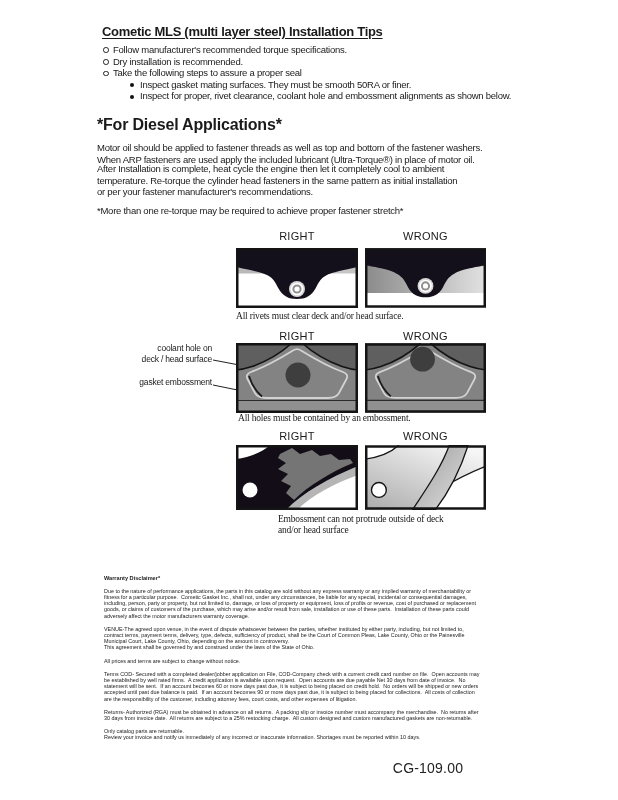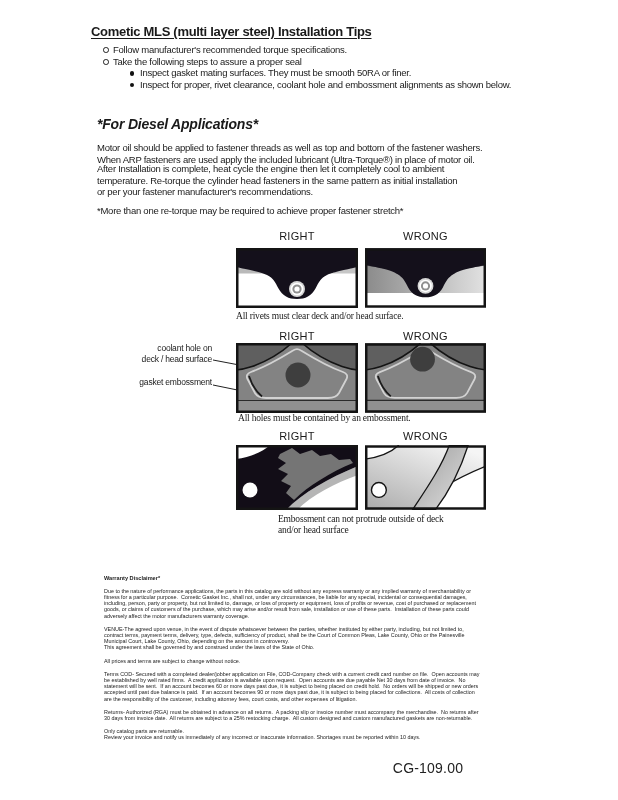--- a/index.html
+++ b/index.html
@@ -3,45 +3,49 @@
 <meta charset="utf-8">
 <style>
   html,body{margin:0;padding:0;background:#ffffff;}
   #page{position:relative;width:618px;height:800px;background:#fff;overflow:hidden;
         font-family:"Liberation Sans",sans-serif;color:#1a1a1a;}
   .abs{position:absolute;}
   .pre{white-space:pre;}
   .title{font-size:13px;font-weight:bold;letter-spacing:-0.3px;
          text-decoration:underline;text-underline-offset:2px;}
   .body-text{font-size:9.5px;letter-spacing:-0.25px;line-height:11.6px;}
-  .h2{font-size:14px;font-weight:bold;letter-spacing:-0.2px;font-style:italic;}
+  .h2{font-size:16px;font-weight:bold;letter-spacing:-0.2px;}
   .blist{list-style:none;margin:0;padding:0;font-size:9.5px;letter-spacing:-0.25px;line-height:11.6px;}
   .bi{position:relative;padding-left:11px;}
   .ring{position:absolute;left:1px;top:3.4px;width:3.6px;height:3.6px;border:1px solid #222;border-radius:50%;}
   .dot{position:absolute;left:1px;top:4.2px;width:4.2px;height:4.2px;background:#111;border-radius:50%;}
   .sub{margin-left:27px;}
   .dlabel{font-size:11px;letter-spacing:0.3px;text-align:center;width:122px;}
   .caption{font-size:9.5px;letter-spacing:-0.2px;line-height:11px;font-family:Liberation Serif, serif;}
   .ann{font-size:8.5px;letter-spacing:-0.2px;line-height:10.5px;text-align:right;width:132px;}
   .legal-wrap{font-size:5.4px;line-height:6.2px;color:#222;width:430px;}
   .legal-h{font-weight:bold;font-size:5.6px;margin-bottom:6.5px;}
   .lp{margin-bottom:7px;white-space:pre;}
   .pagenum{font-size:14px;letter-spacing:0.2px;width:122px;text-align:center;color:#222;}
 </style>
 </head>
 <body>
 
 <div id="page">
 
-  <div class="abs title" style="left:91px;top:24px;">Cometic MLS (multi layer steel) Installation Tips</div>
+  <div class="abs title" style="left:102px;top:24px;">Cometic MLS (multi layer steel) Installation Tips</div>
 
   <ul class="abs blist" style="left:102px;top:44px;">
     <li class="bi">
       <span class="ring"></span>
       <span>Follow manufacturer's recommended torque specifications.</span>
+    </li>
+    <li class="bi">
+      <span class="ring"></span>
+      <span>Dry installation is recommended.</span>
     </li>
     <li class="bi">
       <span class="ring"></span>
       <span>Take the following steps to assure a proper seal</span>
     </li>
     <li class="bi sub">
       <span class="dot"></span>
       <span>Inspect gasket mating surfaces.  They must be smooth 50RA or finer.</span>
     </li>
     <li class="bi sub">

